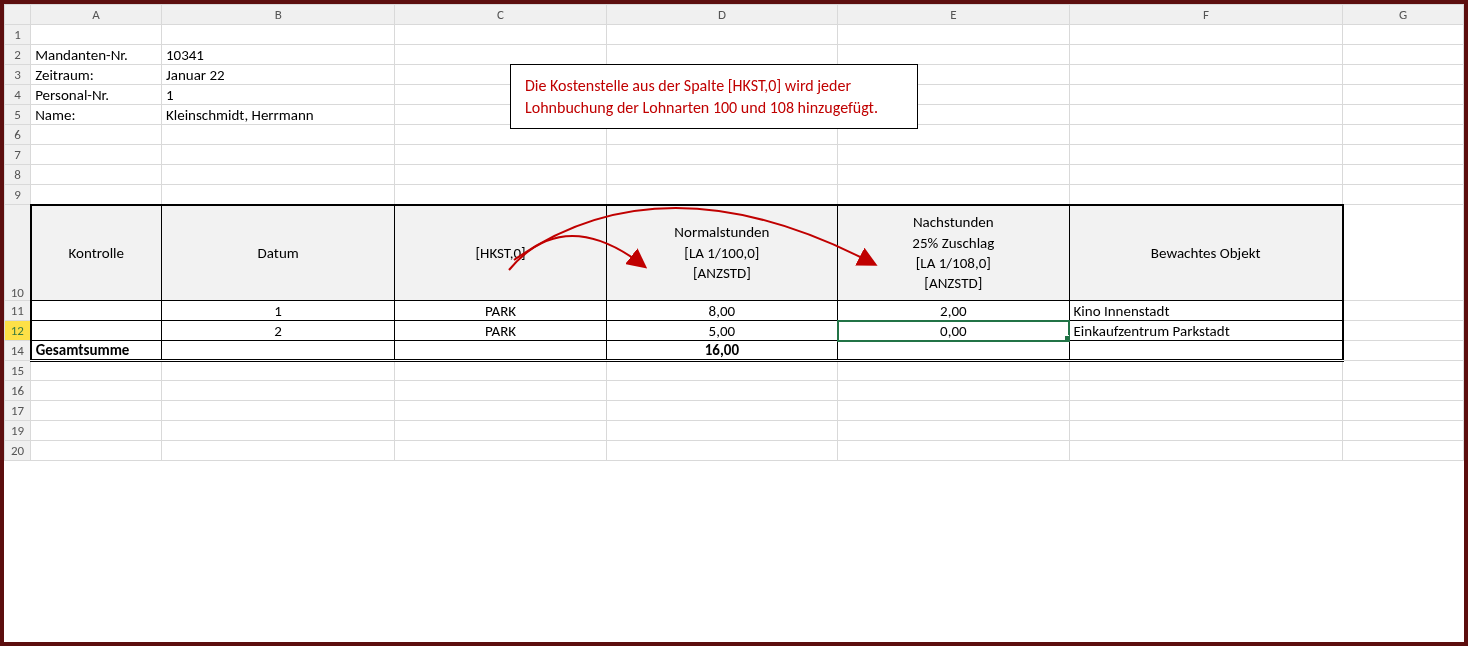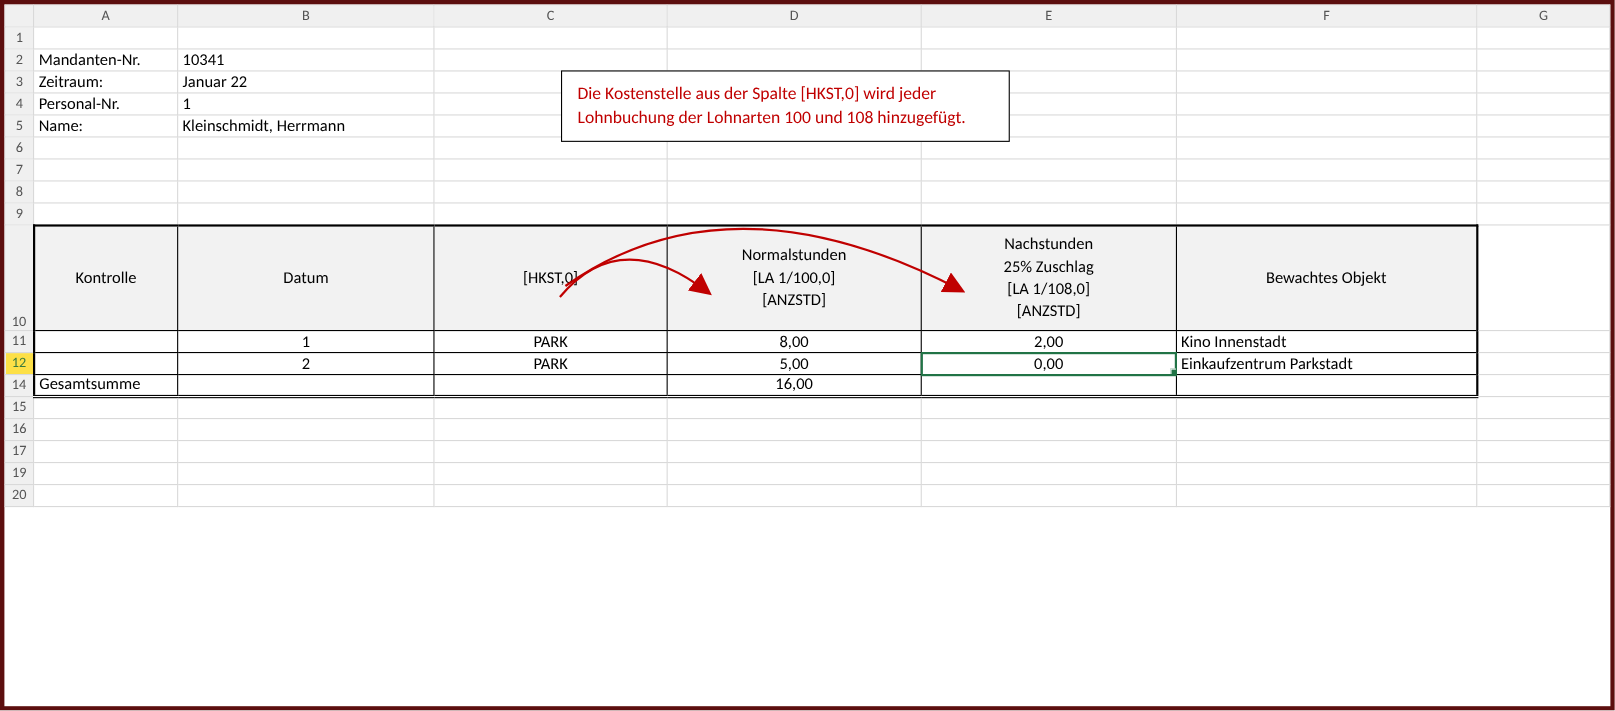--- a/index.html
+++ b/index.html
@@ -51,21 +51,21 @@
 
   
   .tbltop { border-top:2px solid #000 !important; }
   .tbll   { border-left:2px solid #000 !important; }
   .tblr   { border-right:2px solid #000 !important;margin-left:32px; }
   .vline  { border-right:1.5px solid #000 !important; }
   .hline  { border-bottom:1px solid #000 !important; }
   .dbline { border-bottom:3px double #000 !important; }
   .hdrcell { background:#f2f2f2; text-align:center; height:96px !important; line-height:1.35; }
   .center { text-align:center; }
-  .bold { font-weight:normal; }
+  .bold { font-weight:bold; }
   .row-tall td { height:96px; }
 
   
   .active-cell {
     outline:2px solid #217346;
     outline-offset:-1px;
     position:relative;
     text-align:center;
   }
   .active-cell::after{

